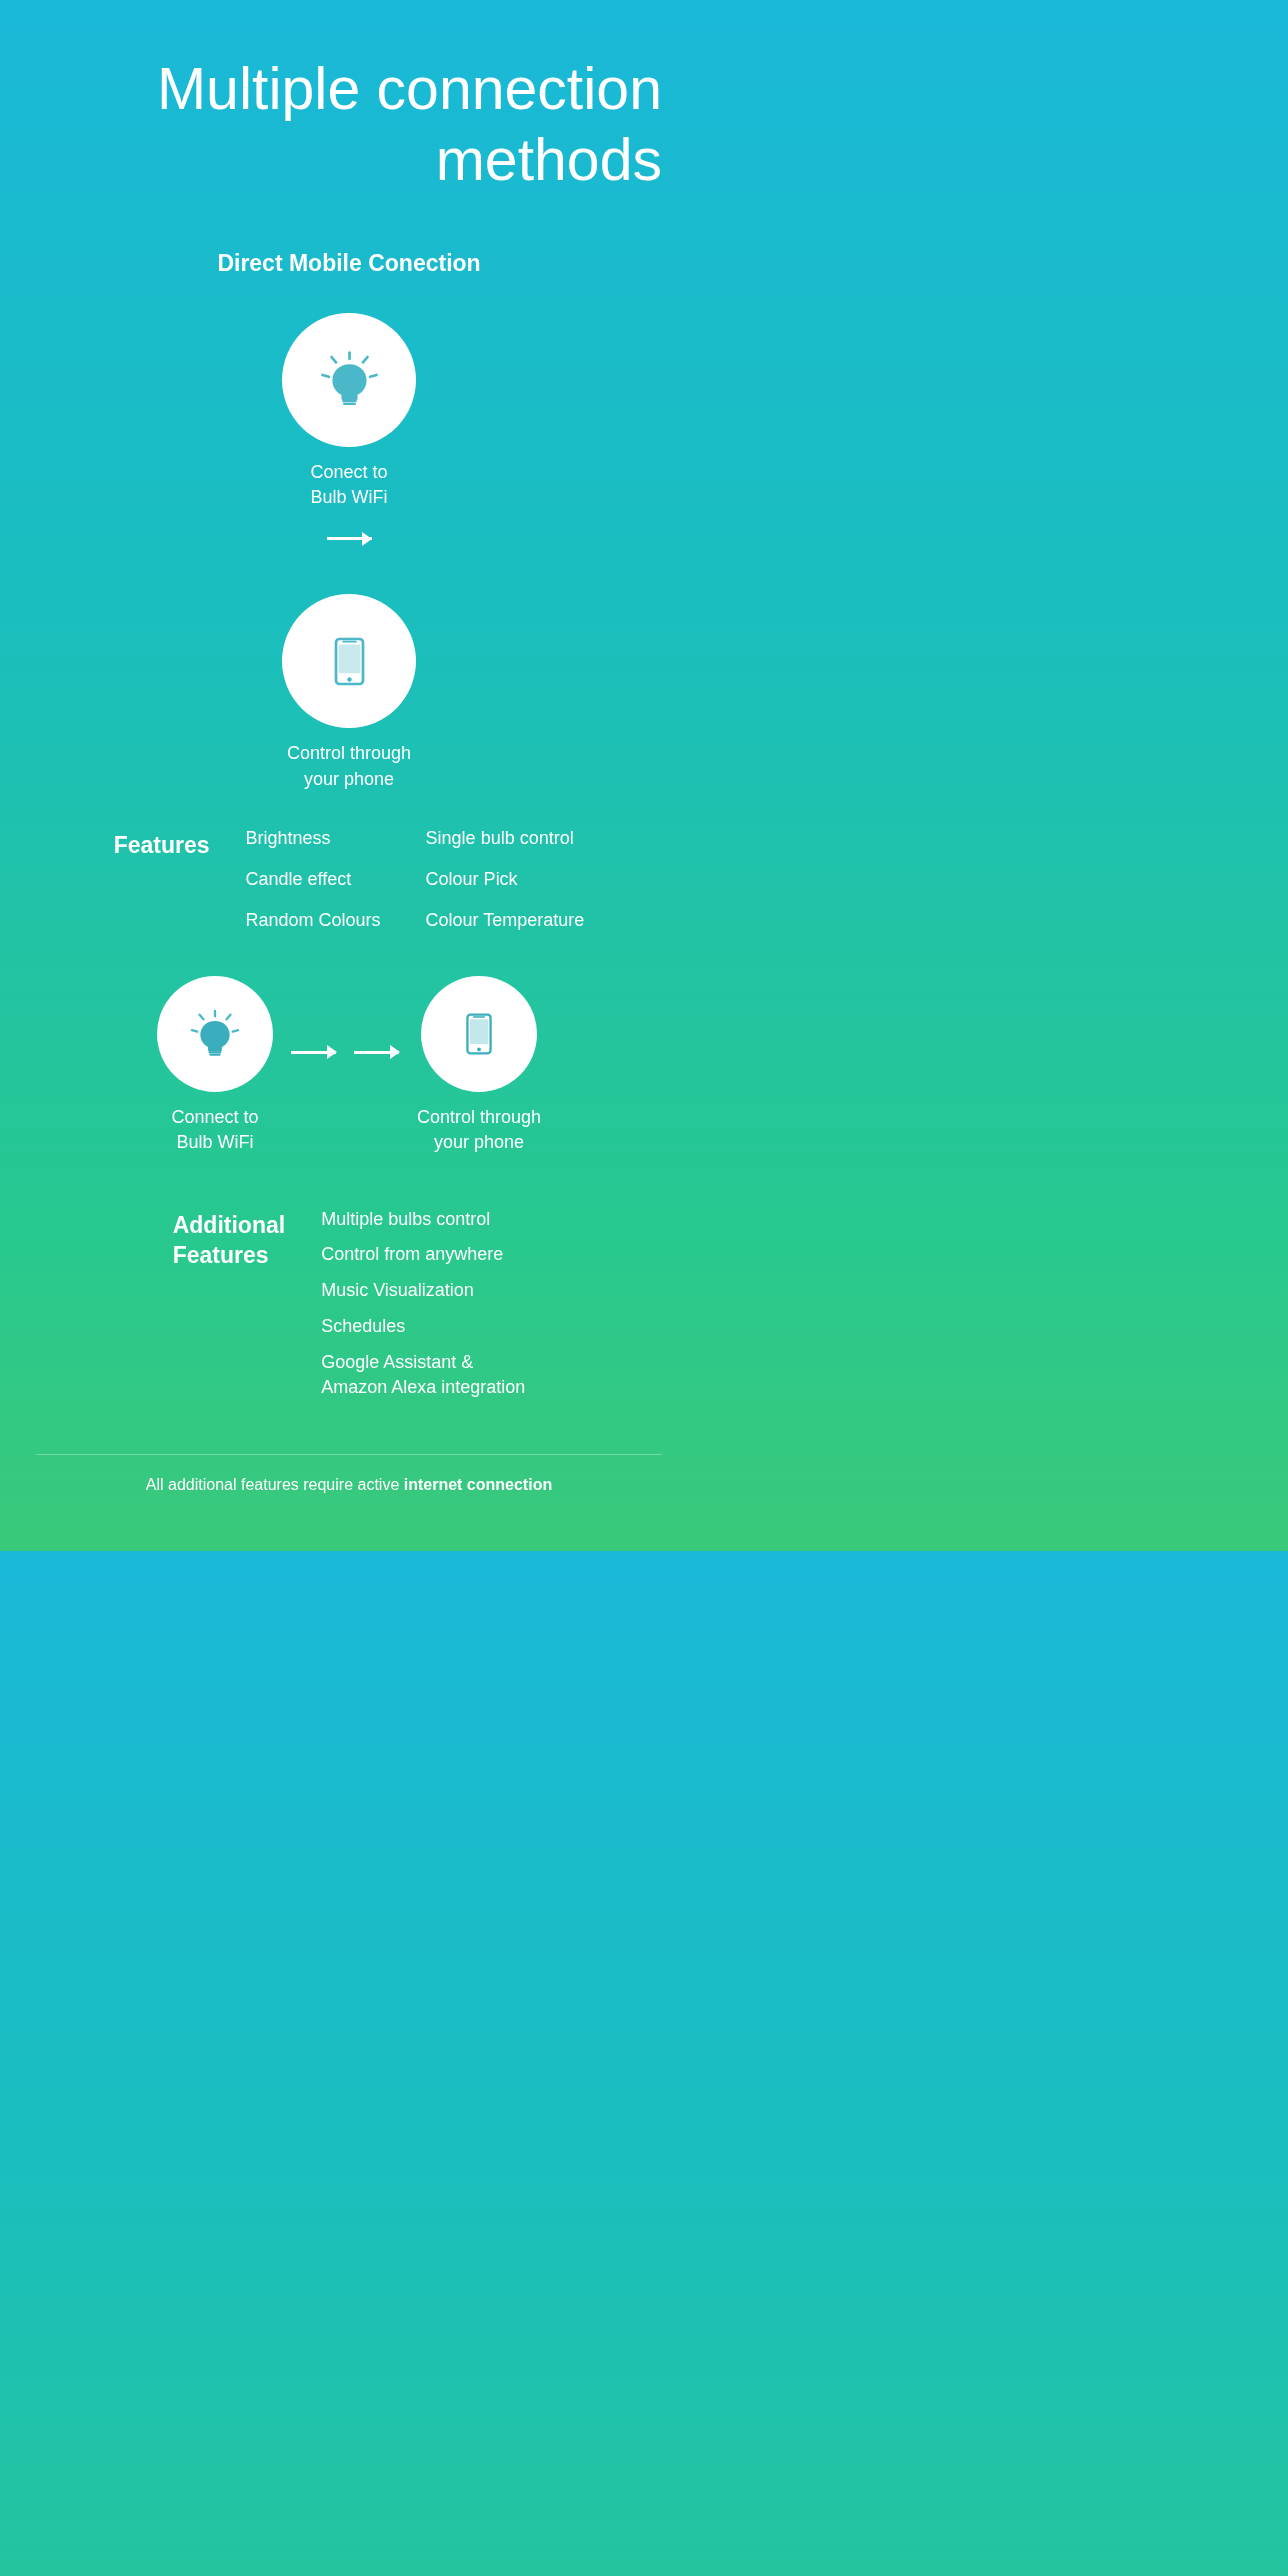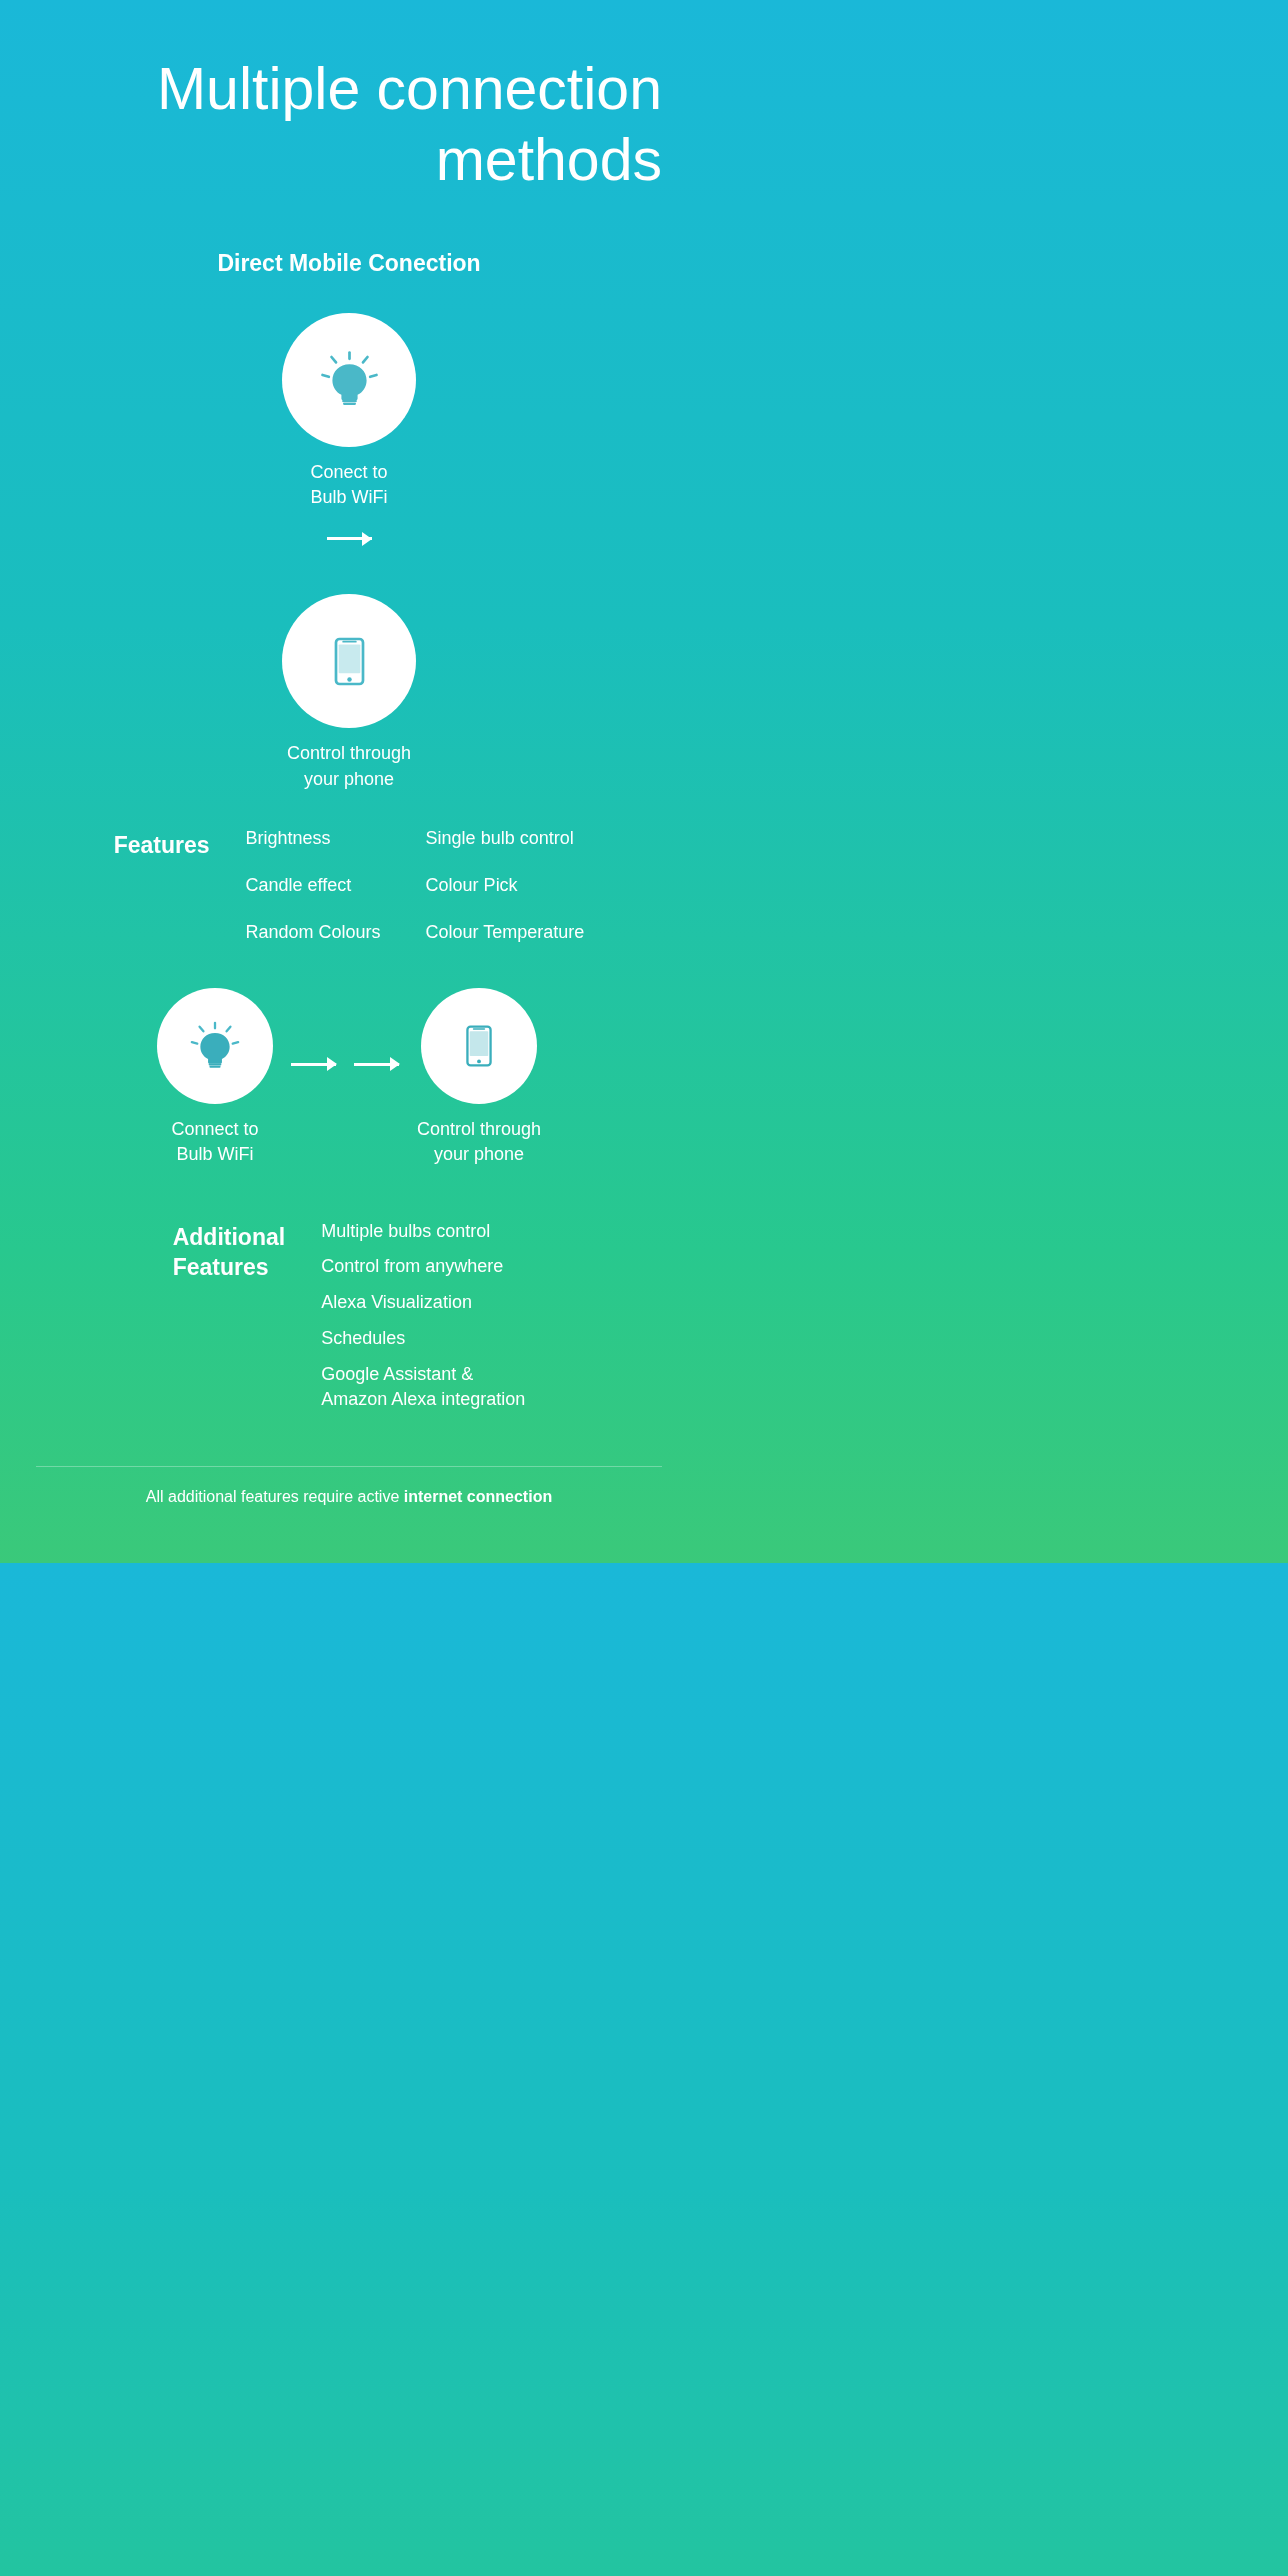--- a/index.html
+++ b/index.html
@@ -98,21 +98,21 @@
     }
 
     .features-columns {
       display: flex;
       gap: 45px;
     }
 
     .features-col {
       display: flex;
       flex-direction: column;
-      gap: 26px;
+      gap: 20px;
     }
 
     .feature-item {
       font-size: 18px;
       font-weight: 400;
     }
 
     
     .section-internet {
       margin-bottom: 45px;
@@ -351,21 +351,21 @@
     </div>
 
     <div class="additional-features-row">
       <div class="additional-label">
         <span style="white-space: pre-line;">Additional
 Features</span>
       </div>
       <div class="additional-list">
         <div class="additional-item">Multiple bulbs control</div>
         <div class="additional-item">Control from anywhere</div>
-        <div class="additional-item">Alexa Visualization</div>
+        <div class="additional-item">Music Visualization</div>
         <div class="additional-item">Schedules</div>
         <div class="additional-item">Google Assistant &amp;<br>Amazon Alexa integration</div>
       </div>
     </div>
   </div>
 
   <div class="footer-note">
     <span>All additional features require active </span><strong>internet connection</strong>
   </div>
 

